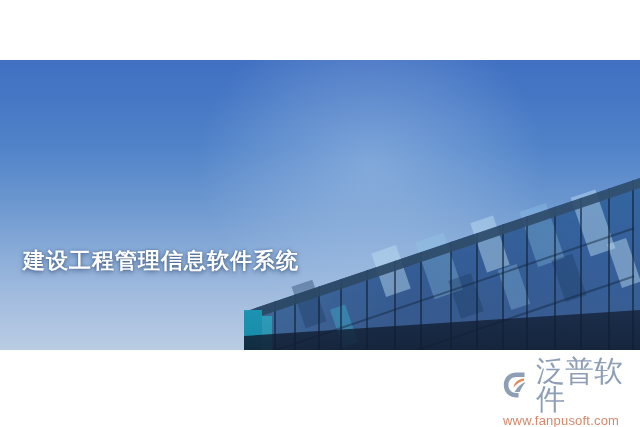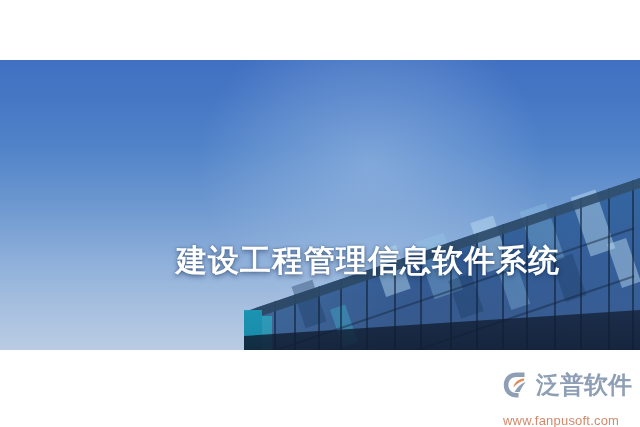--- a/index.html
+++ b/index.html
@@ -157,28 +157,29 @@
     background: linear-gradient(180deg, rgba(20,34,56,0.0) 0%, rgba(20,34,56,0.55) 60%, rgba(16,28,48,0.85) 100%);
     clip-path: polygon(16px 290px, 16px 276px, 412px 250px, 412px 290px);
   }
 
   
   .title-block {
     position: absolute;
     left: 0;
     top: 178px;
     width: 560px;
-    text-align: right;
+    text-align: left;
     color: #ffffff;
     font-weight: bold;
-    font-size: 31px;
+    font-size: 22px;
     line-height: 46px;
     letter-spacing: 1px;
     text-shadow: 0 2px 5px rgba(20,45,85,0.55), 0 0 2px rgba(25,55,95,0.5);
     white-space: nowrap;
+    padding-left: 23px;
   }
   .title-line { display: block; }
 
   
   .logo {
     position: absolute;
     left: 502px;
     top: 370px;
     width: 132px;
     height: 46px;
@@ -188,27 +189,26 @@
     align-items: center;
     height: 30px;
   }
   .logo-mark {
     width: 30px;
     height: 28px;
     flex: 0 0 30px;
     margin-right: 4px;
   }
   .logo-name {
-    font-size: 24px;
-    font-weight: bold;
+    font-size: 29px;
+    font-weight: normal;
     color: #8e9fb5;
     letter-spacing: 0px;
     line-height: 28px;
     font-family: "DejaVu Sans", "Liberation Sans", sans-serif;
-    text-align: center;
   }
   .logo-url {
     margin-top: 13px;
     font-size: 13px;
     color: #d3896a;
     font-family: Liberation Sans, sans-serif;
     letter-spacing: 0.2px;
     text-align: left;
     padding-left: 1px;
   }

